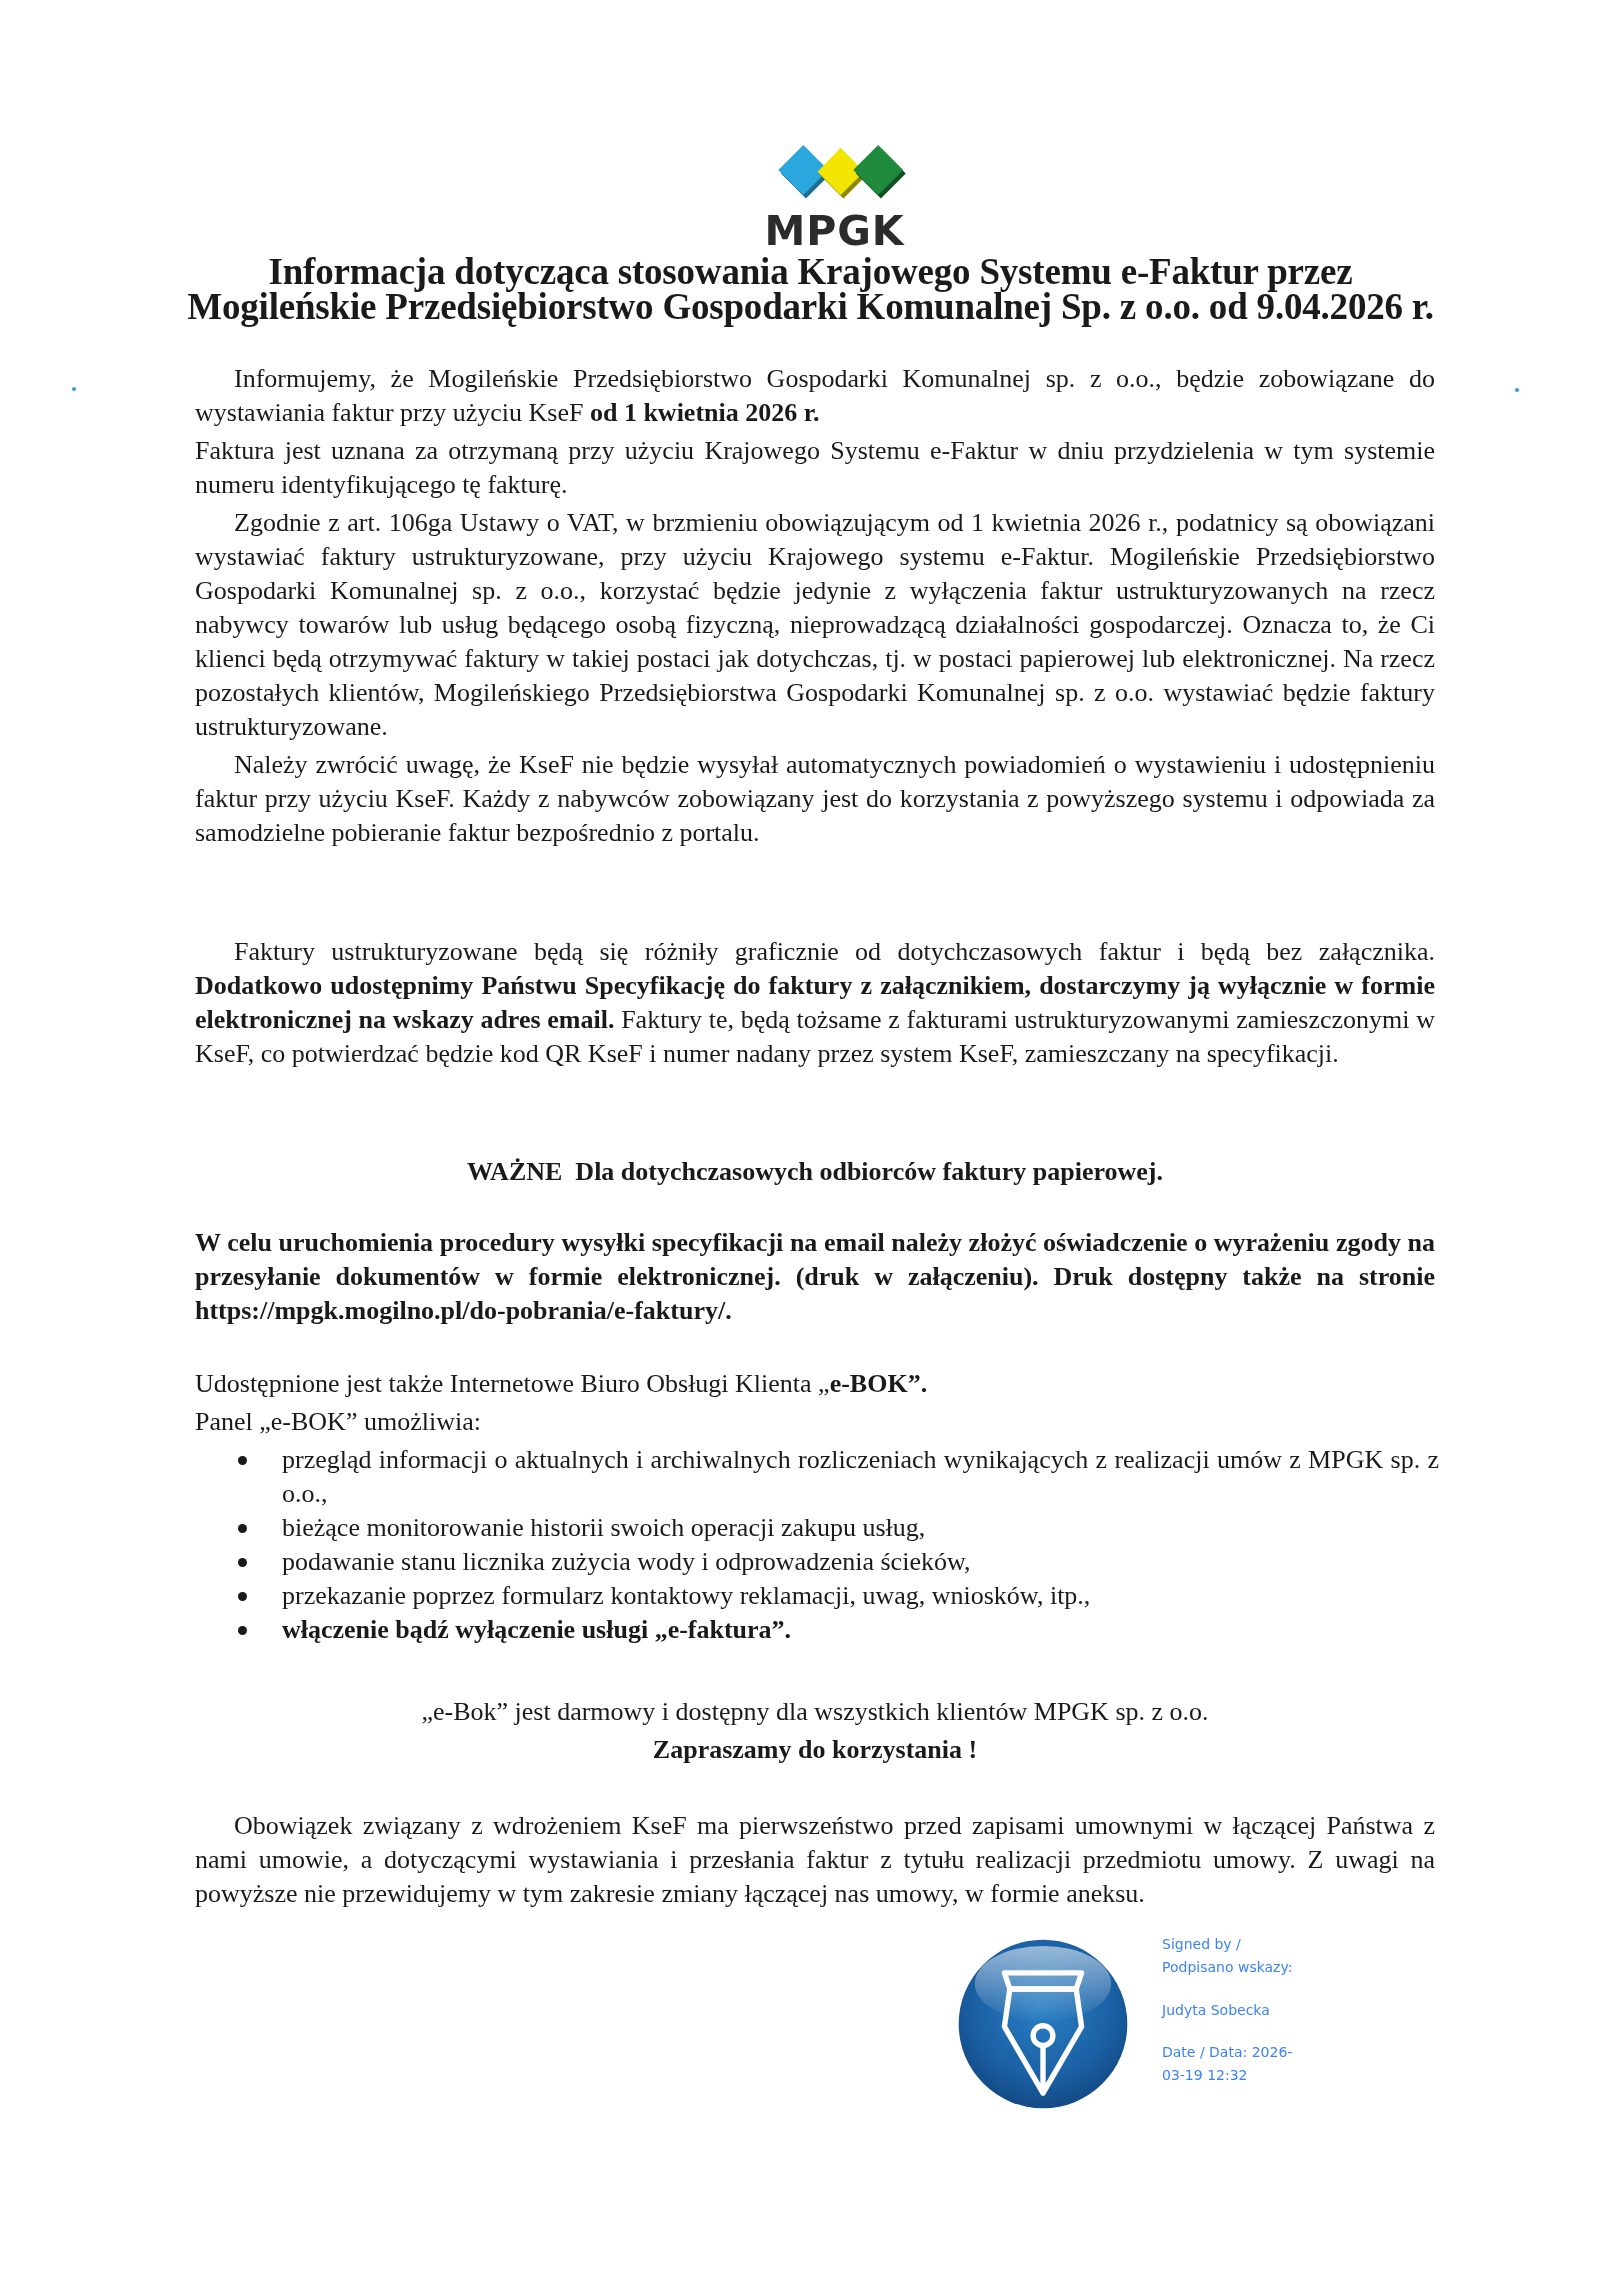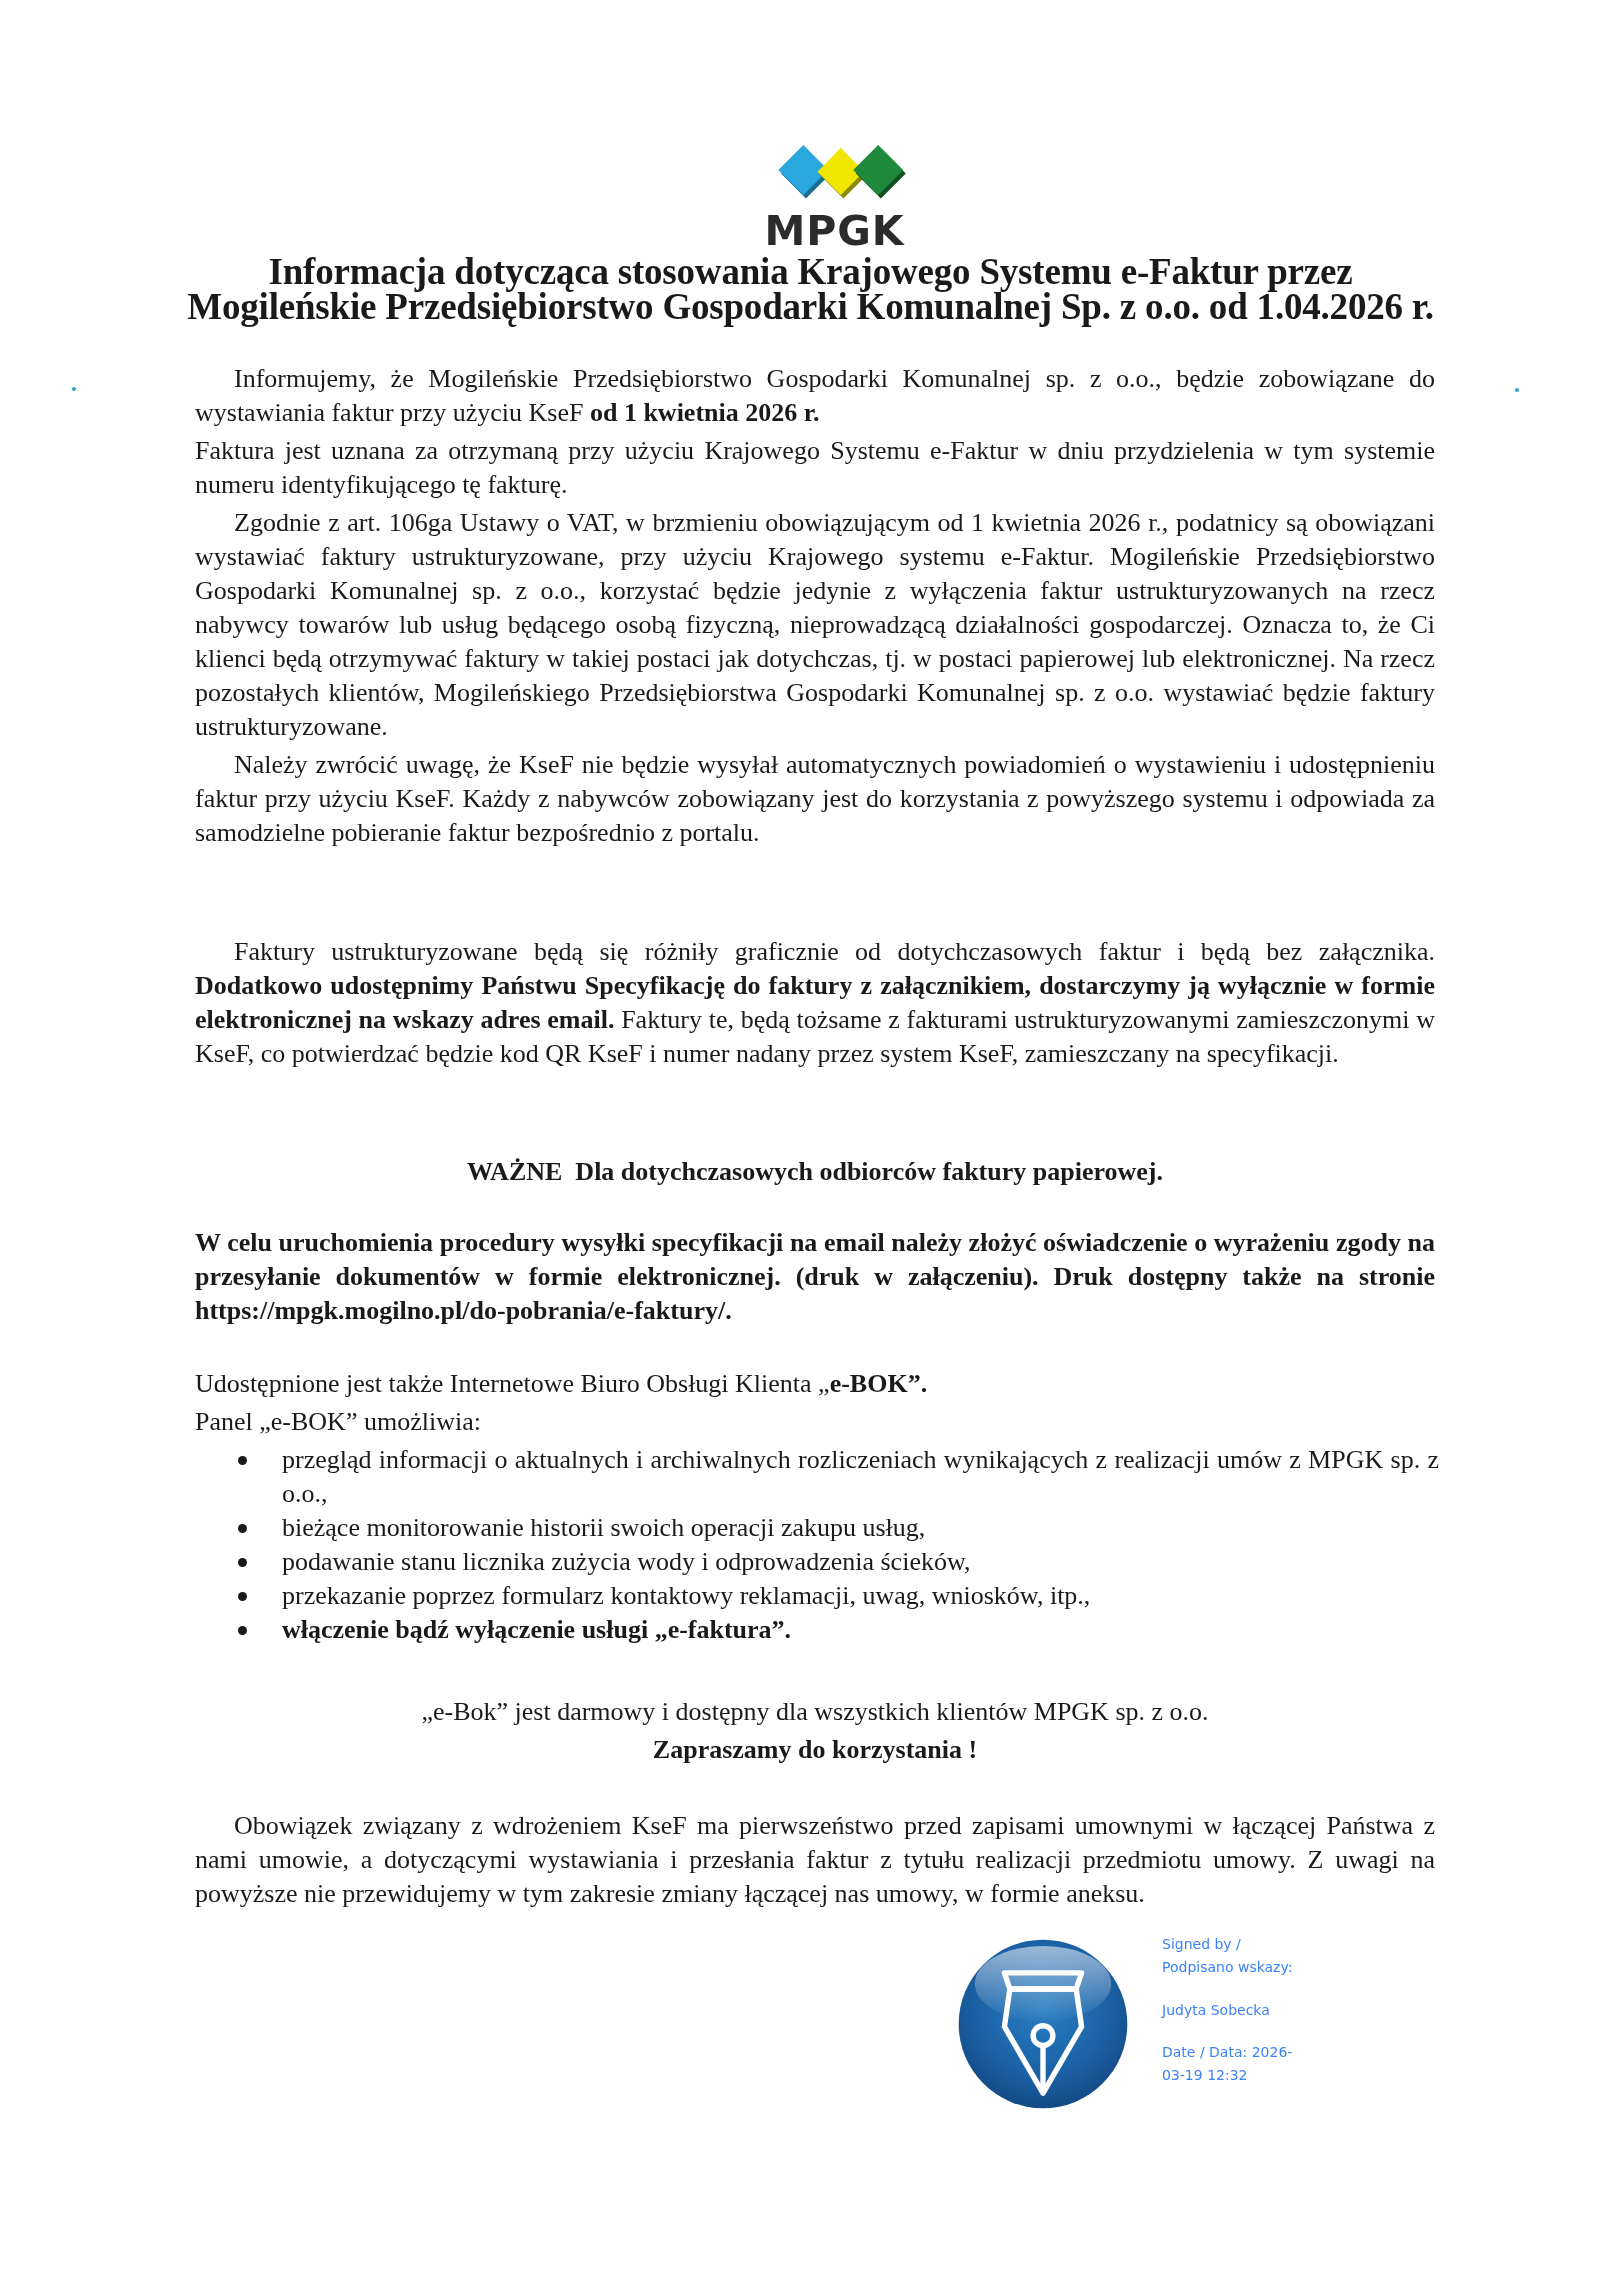--- a/index.html
+++ b/index.html
@@ -75,21 +75,21 @@
         <polygon points="74,30 100,3 126,30 100,56" fill="#f2e600"></polygon>
         <polygon points="114,28 142,0 170,28 142,56" fill="#124f22" transform="translate(3,4)"></polygon>
         <polygon points="114,28 142,0 170,28 142,56" fill="#1f8a3c"></polygon>
       </g>
       <text x="93" y="112" text-anchor="middle" font-family="DejaVu Sans, sans-serif" font-weight="bold" font-size="46" fill="#2b2b2b" letter-spacing="1">MPGK</text>
     </svg>
   </div>
 
   <div class="title">
     <div>Informacja dotycząca stosowania Krajowego Systemu e-Faktur przez</div>
-    <div>Mogileńskie Przedsiębiorstwo Gospodarki Komunalnej Sp. z o.o. od 1.04.2026 r.</div>
+    <div>Mogileńskie Przedsiębiorstwo Gospodarki Komunalnej Sp. z o.o. od 9.04.2026 r.</div>
   </div>
 
   <div class="body-text blk1">
     <p class="indent"><span>Informujemy, że Mogileńskie Przedsiębiorstwo Gospodarki Komunalnej sp. z o.o., będzie zobowiązane do wystawiania faktur przy użyciu KseF </span><span class="bold">od 1 kwietnia 2026 r.</span></p>
     <p>Faktura jest uznana za otrzymaną przy użyciu Krajowego Systemu e-Faktur w dniu przydzielenia w tym  systemie numeru identyfikującego tę fakturę.</p>
     <p class="indent">Zgodnie z art. 106ga Ustawy o VAT, w brzmieniu obowiązującym od 1 kwietnia 2026 r., podatnicy są obowiązani wystawiać faktury ustrukturyzowane, przy użyciu Krajowego systemu e-Faktur. Mogileńskie Przedsiębiorstwo Gospodarki Komunalnej sp. z o.o., korzystać będzie jedynie z wyłączenia faktur ustrukturyzowanych na rzecz nabywcy towarów lub usług będącego osobą fizyczną, nieprowadzącą działalności gospodarczej. Oznacza to, że Ci klienci będą otrzymywać faktury w takiej postaci jak dotychczas, tj. w postaci papierowej lub elektronicznej. Na rzecz pozostałych klientów, Mogileńskiego Przedsiębiorstwa Gospodarki Komunalnej sp. z o.o. wystawiać będzie faktury ustrukturyzowane.</p>
     <p class="indent">Należy zwrócić uwagę, że KseF nie będzie wysyłał automatycznych powiadomień o wystawieniu i udostępnieniu faktur przy użyciu KseF. Każdy z nabywców zobowiązany jest do korzystania z powyższego systemu i odpowiada za samodzielne pobieranie faktur bezpośrednio z portalu.</p>
   </div>
 
   <div class="body-text blk2">

